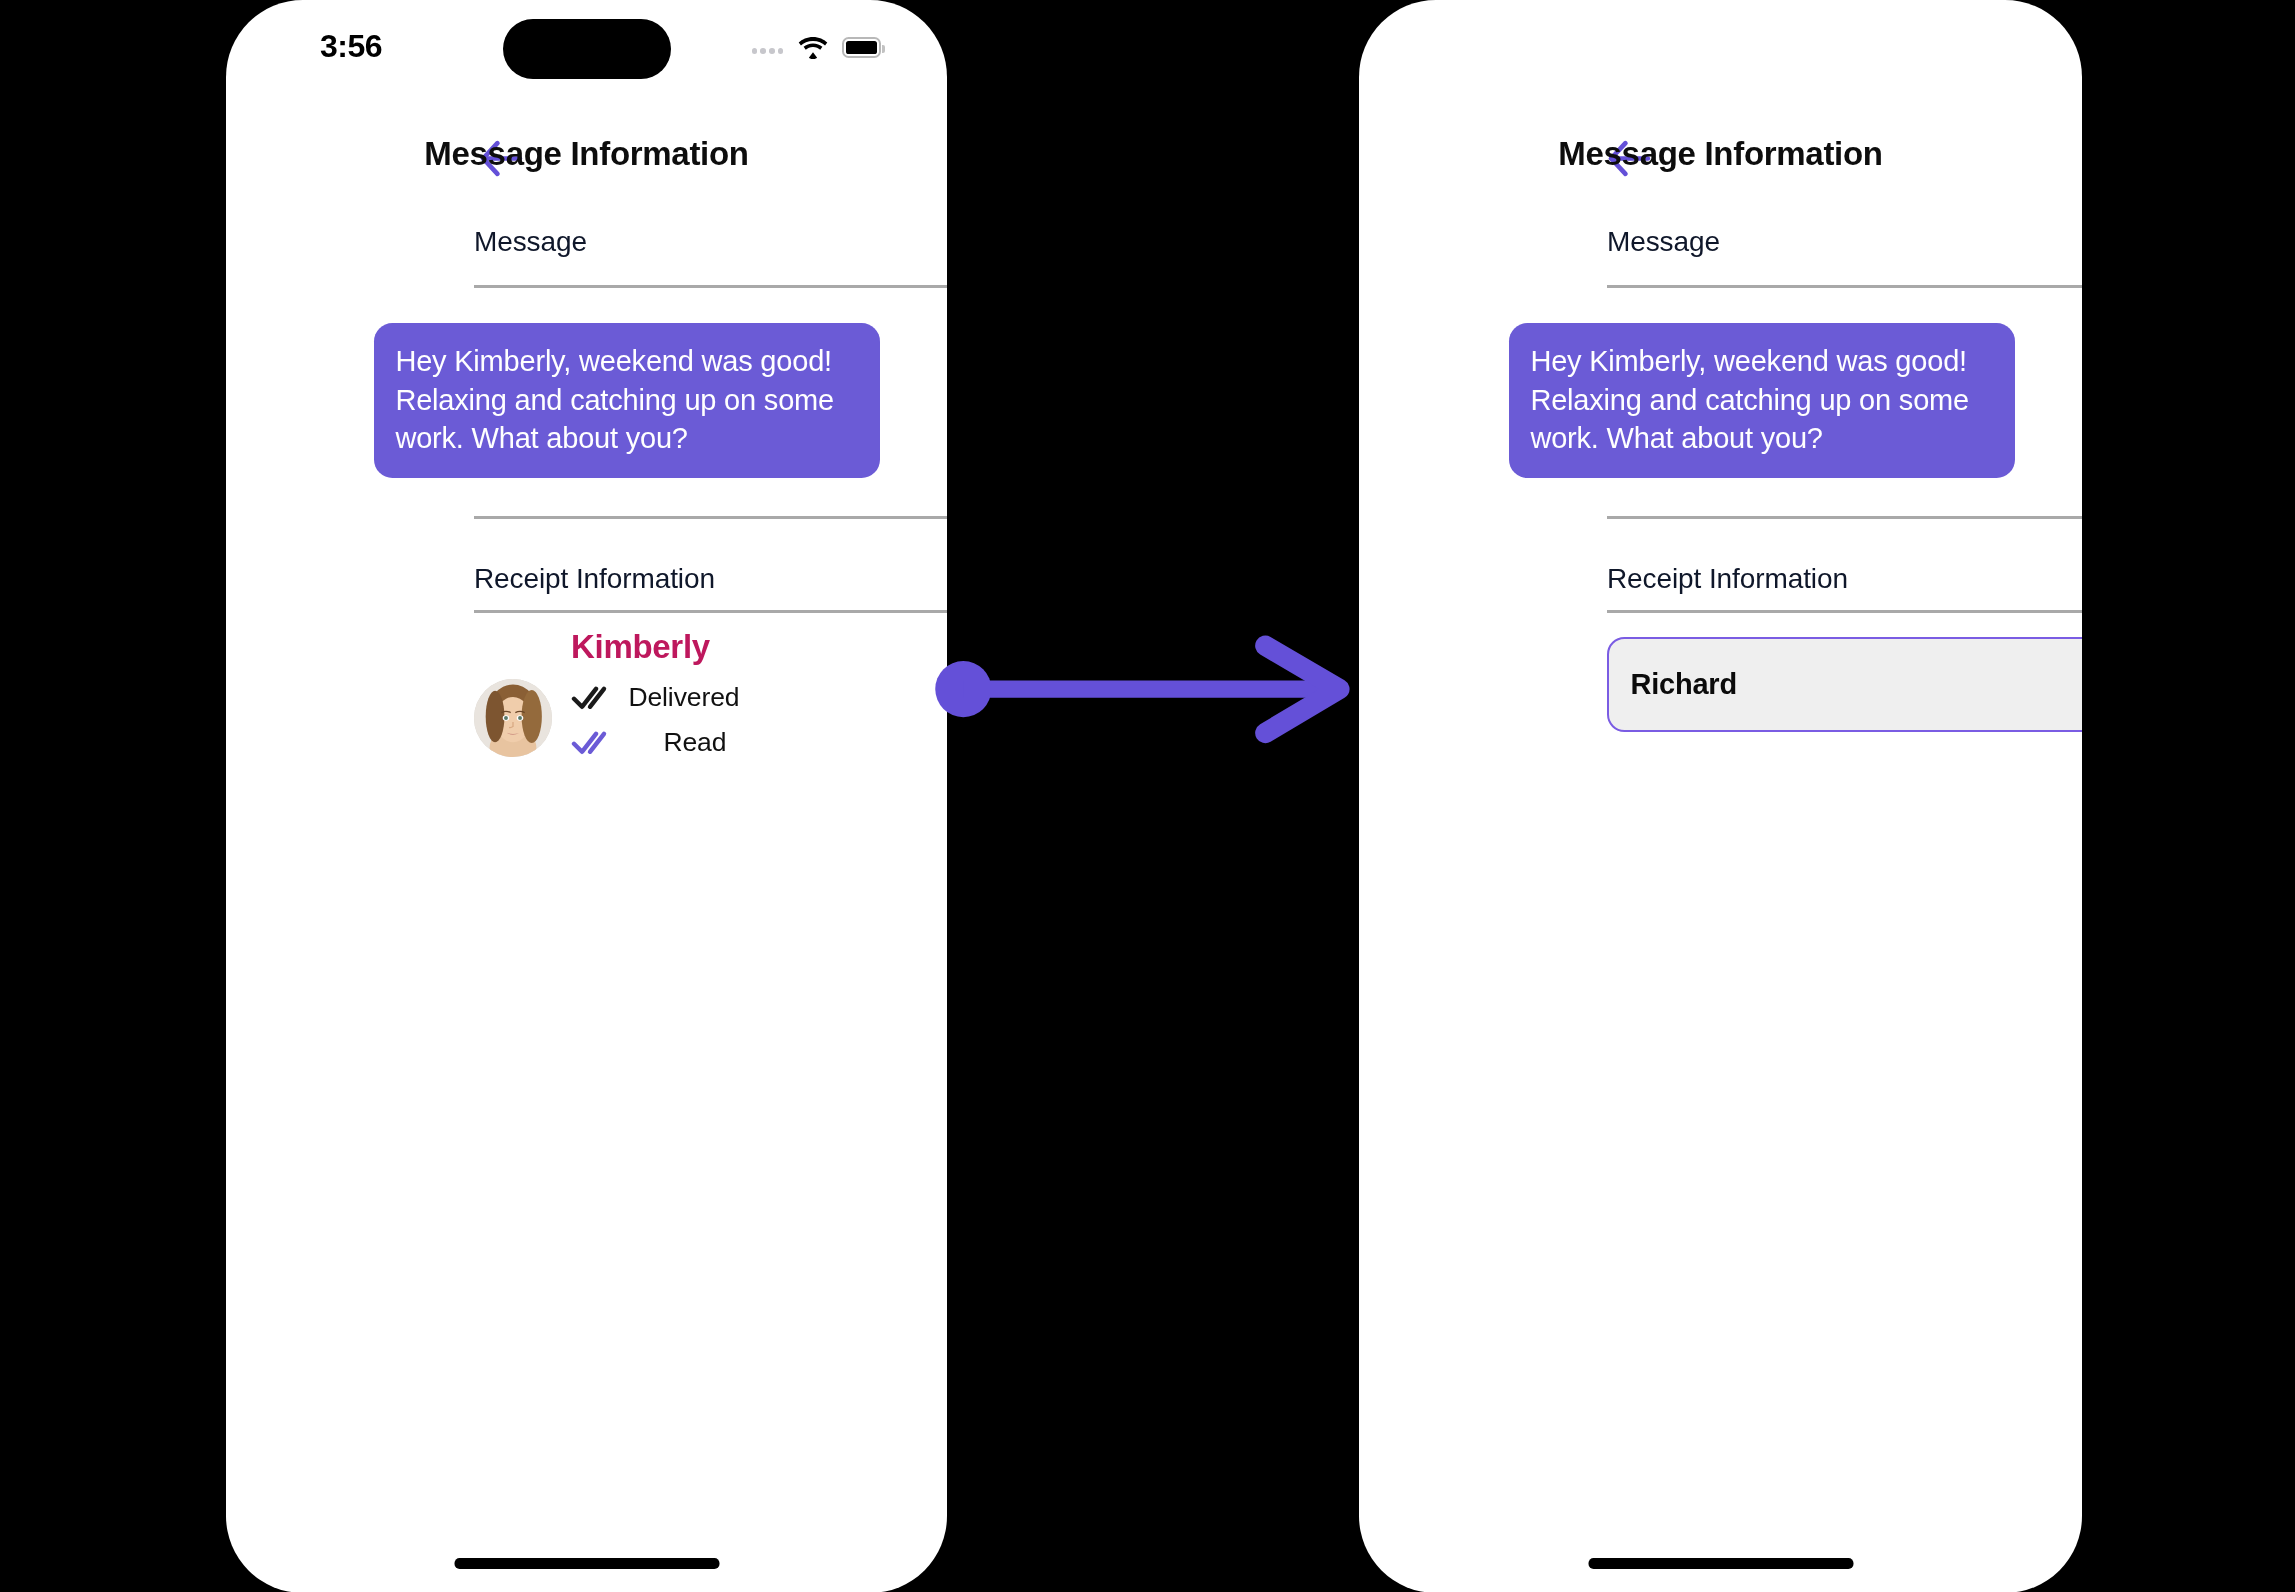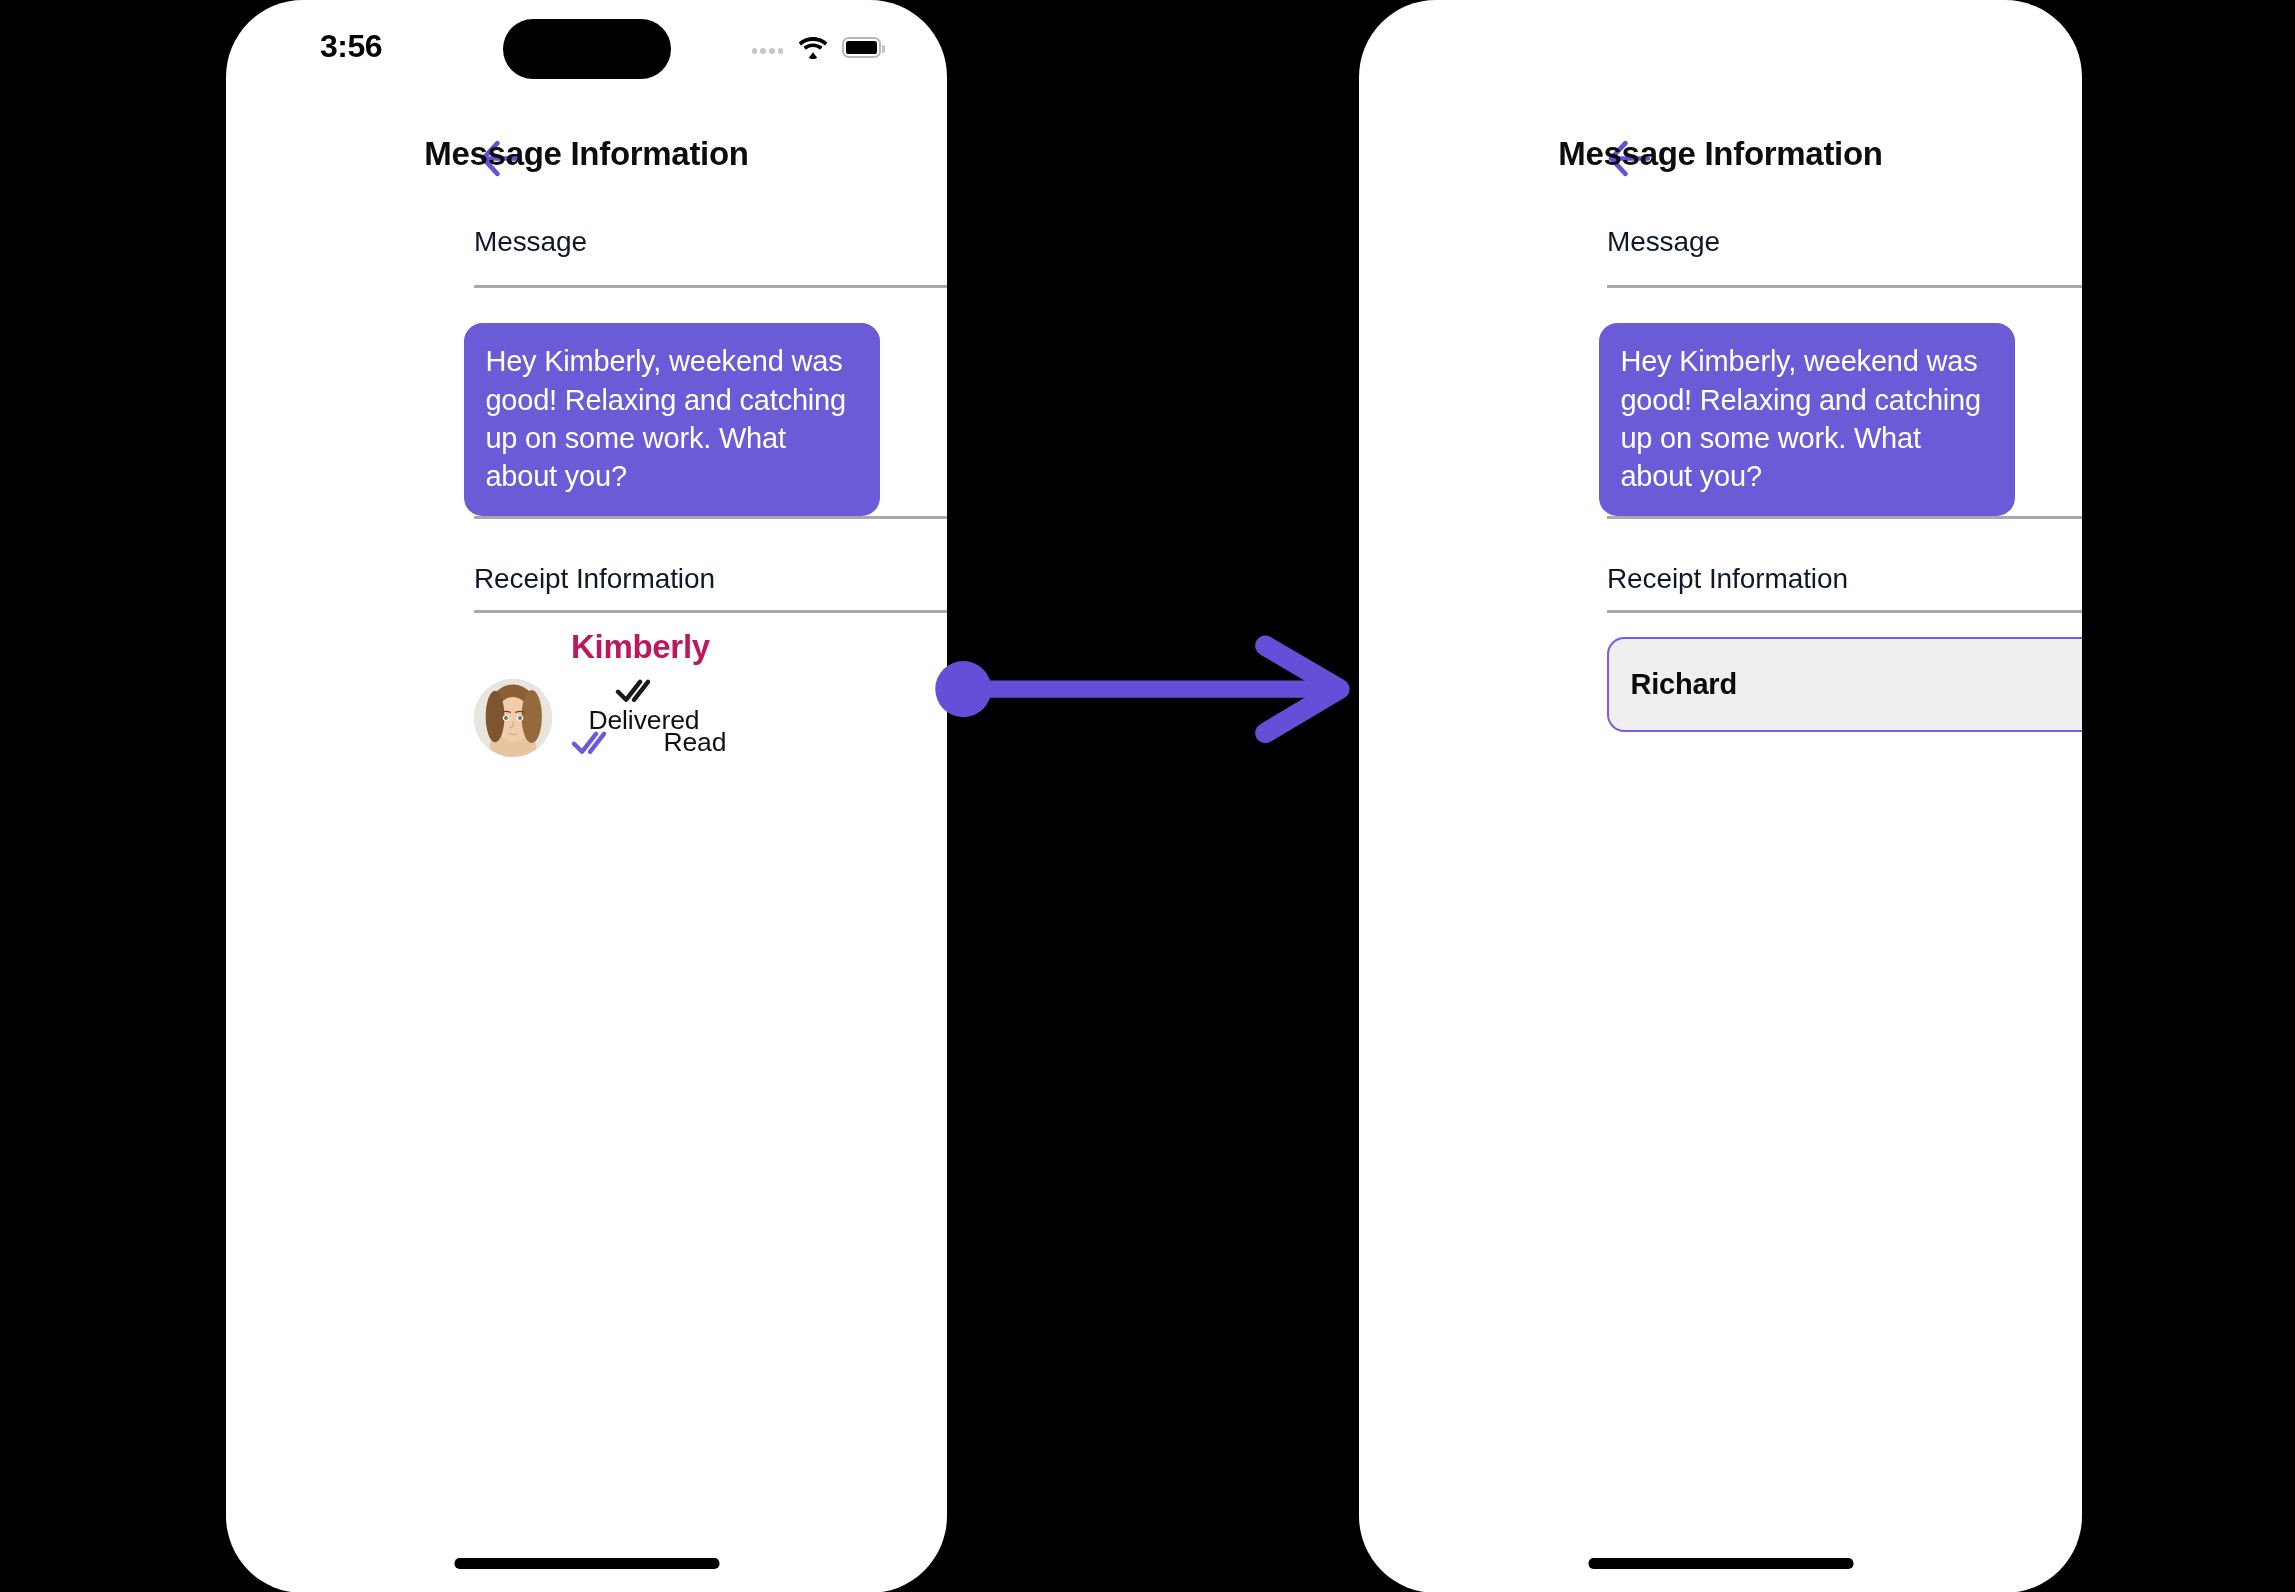--- a/index.html
+++ b/index.html
@@ -67,21 +67,21 @@
   .divider{position:absolute;height:2.6px;background:#a9a9a9;}
 
   
   .lbl-message{left:248px;top:226px;}
   .phone.right .lbl-message{left:248px;}
   .div-message{left:248px;top:285px;width:678px;}
   .phone.right .div-message{left:248px;width:678px;}
 
   
   .bubble{
-    position:absolute;top:323px;right:67px;width:416px;
+    position:absolute;top:323px;right:67px;width:506px;
     background:#6b5bd6;border-radius:18.4px;
     padding:19.4px 20.4px 20.4px 21.4px;box-sizing:border-box;
     color:#fff;font-size:29px;line-height:1.32;font-weight:400;
     letter-spacing:-0.2px;
     margin-left:16px;
   }
   .div-receipt-top{left:248px;top:516px;width:678px;}
 
   
   .lbl-receipt{left:248px;top:563px;}
@@ -93,21 +93,21 @@
     position:absolute;left:97px;top:0;
     font-size:33px;font-weight:600;color:#be185d;letter-spacing:-0.3px;
   }
   .avatar{
     position:absolute;border-radius:50%;overflow:hidden;background:#d8d2cc;
   }
   .avatar svg{display:block;width:100%;height:100%;}
   .av-kim{left:0;top:51px;width:78px;height:78px;}
 
   .rr-line{position:absolute;left:97px;height:41px;display:flex;align-items:center;}
-  .rr-line.l1{top:49px;flex-direction:column;}
+  .rr-line.l1{top:49px;}
   .rr-line.l2{top:94px;gap:35px;}
   .ticks{width:40px;height:27.6px;display:block;flex:0 0 auto;}
   .rr-status{
     margin-left:17.4px;font-size:26.5px;color:#111;font-weight:400;letter-spacing:-0.1px;
   }
 
   
   .person-card{
     position:absolute;left:248px;top:637px;width:678px;height:95px;
     background:#efefef;border:2.6px solid #7a5ce3;border-radius:17.4px;

